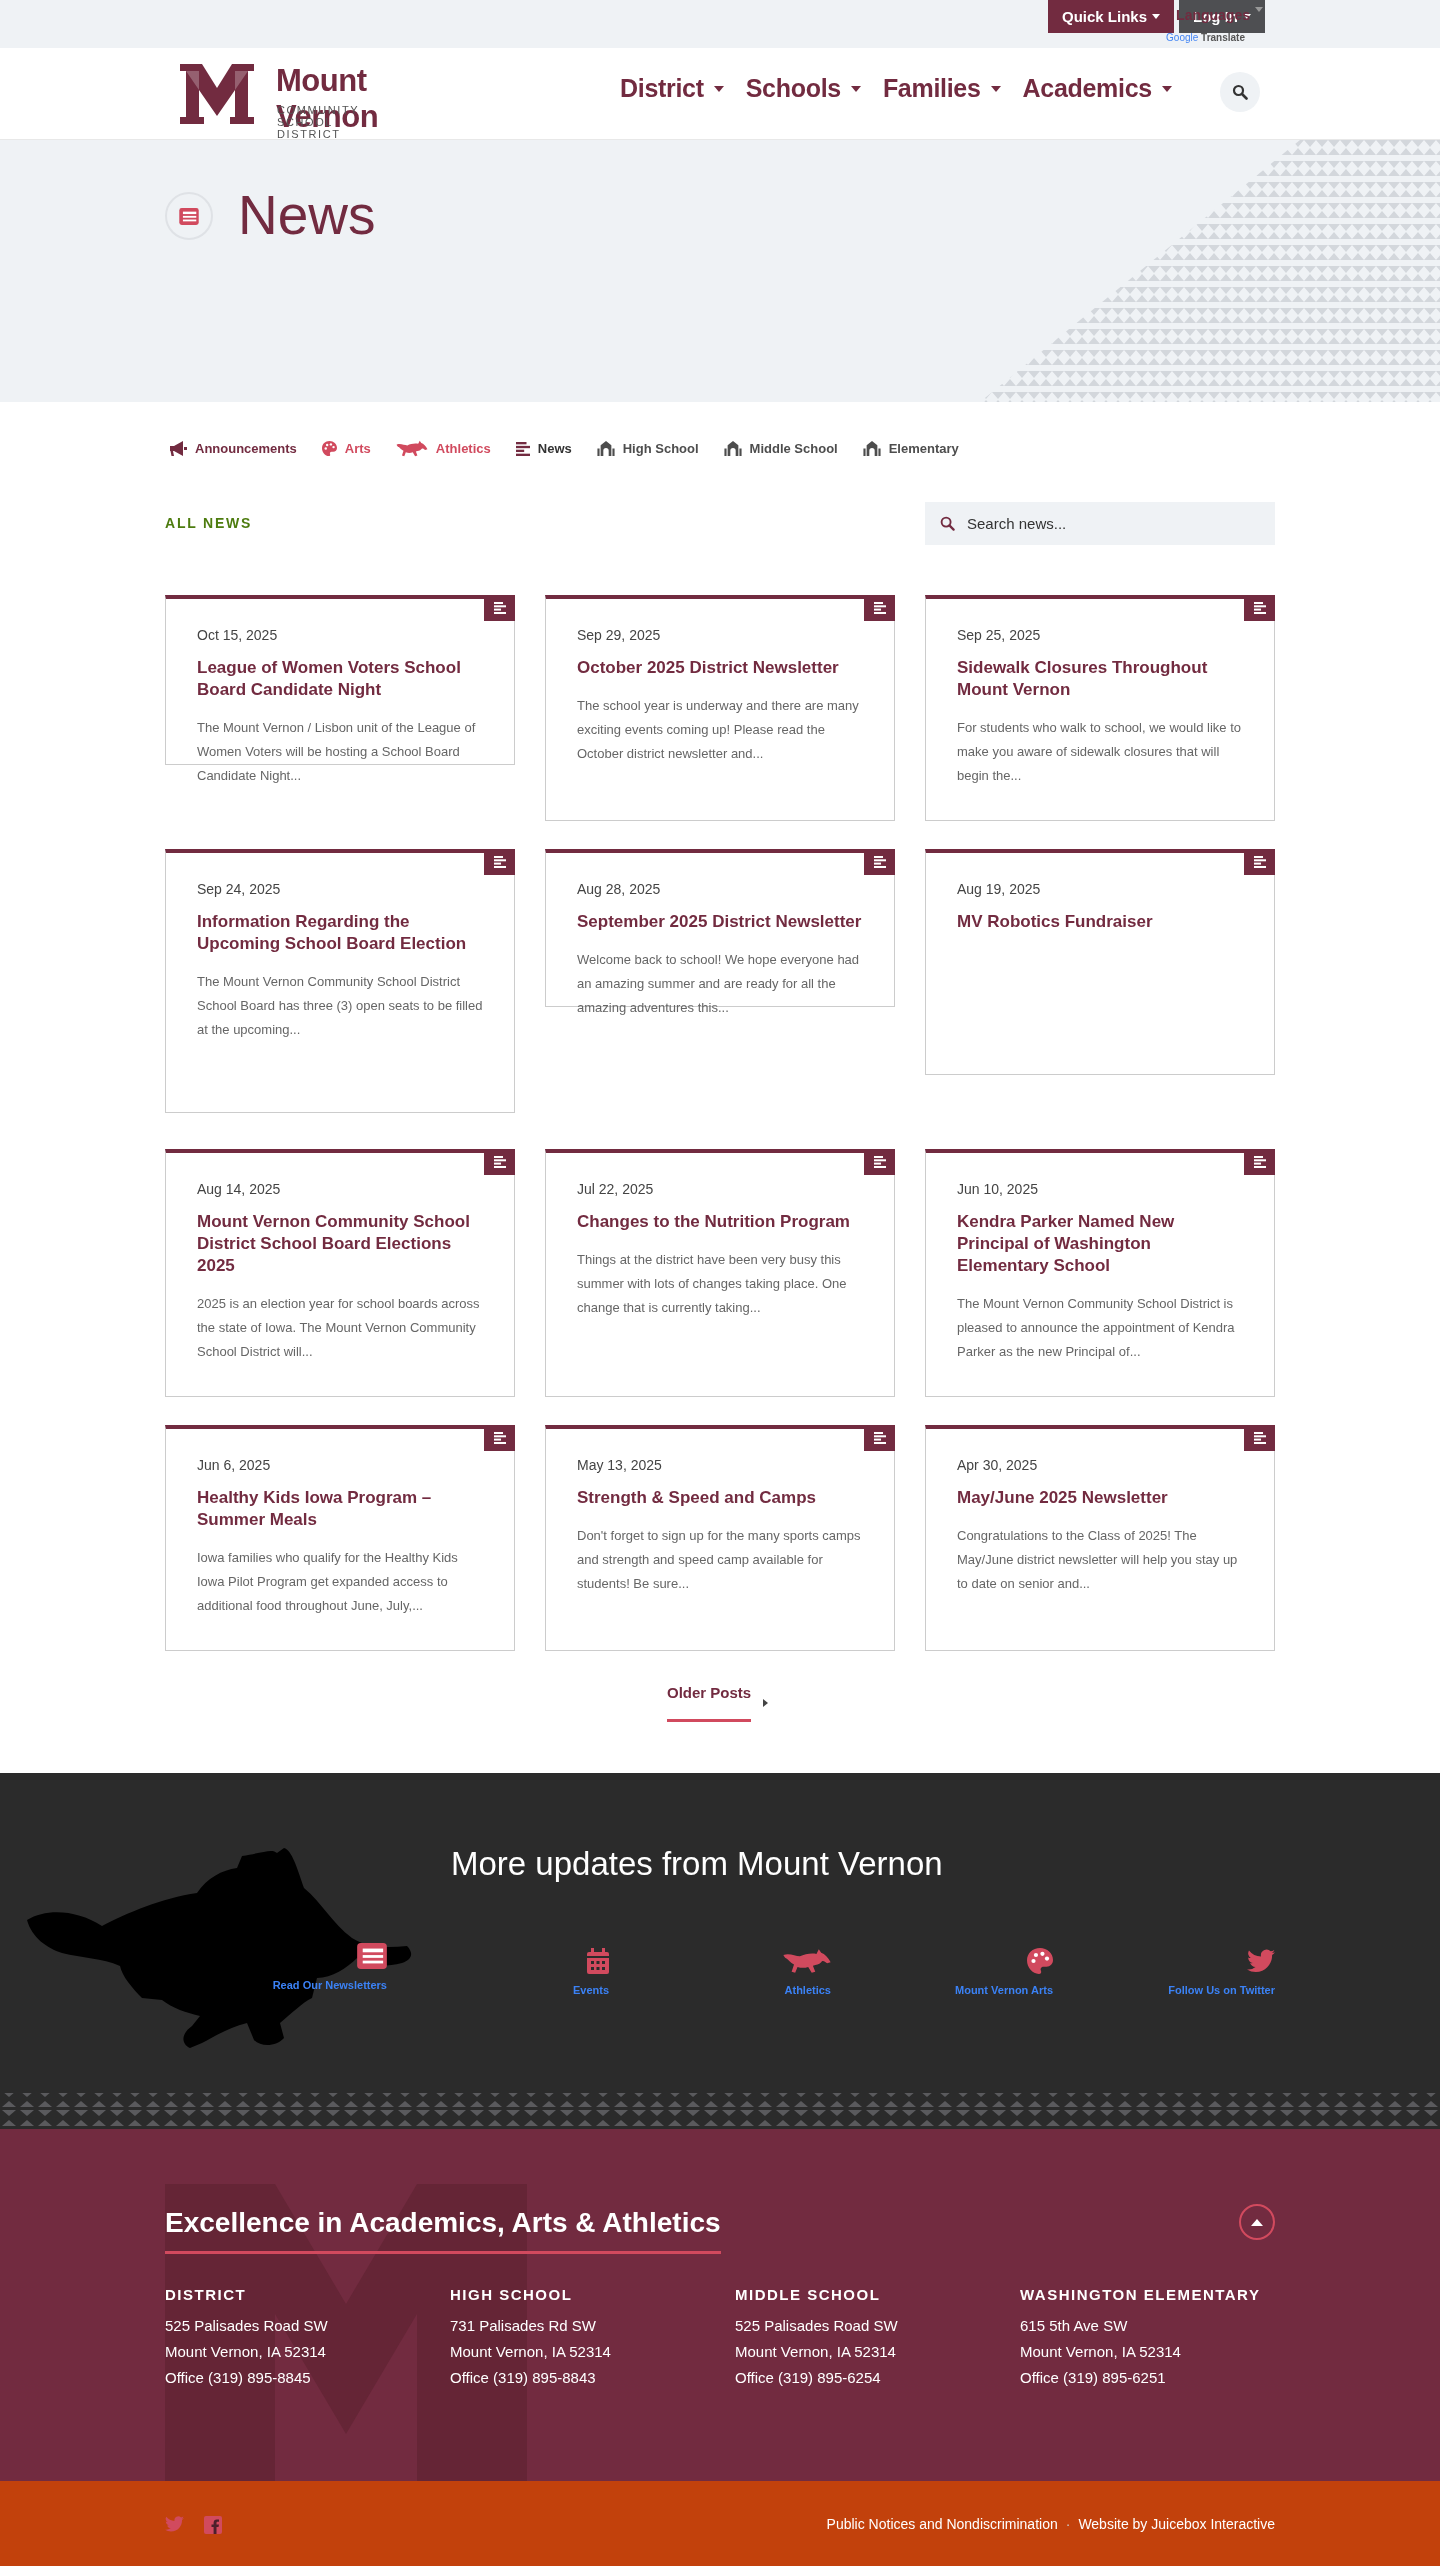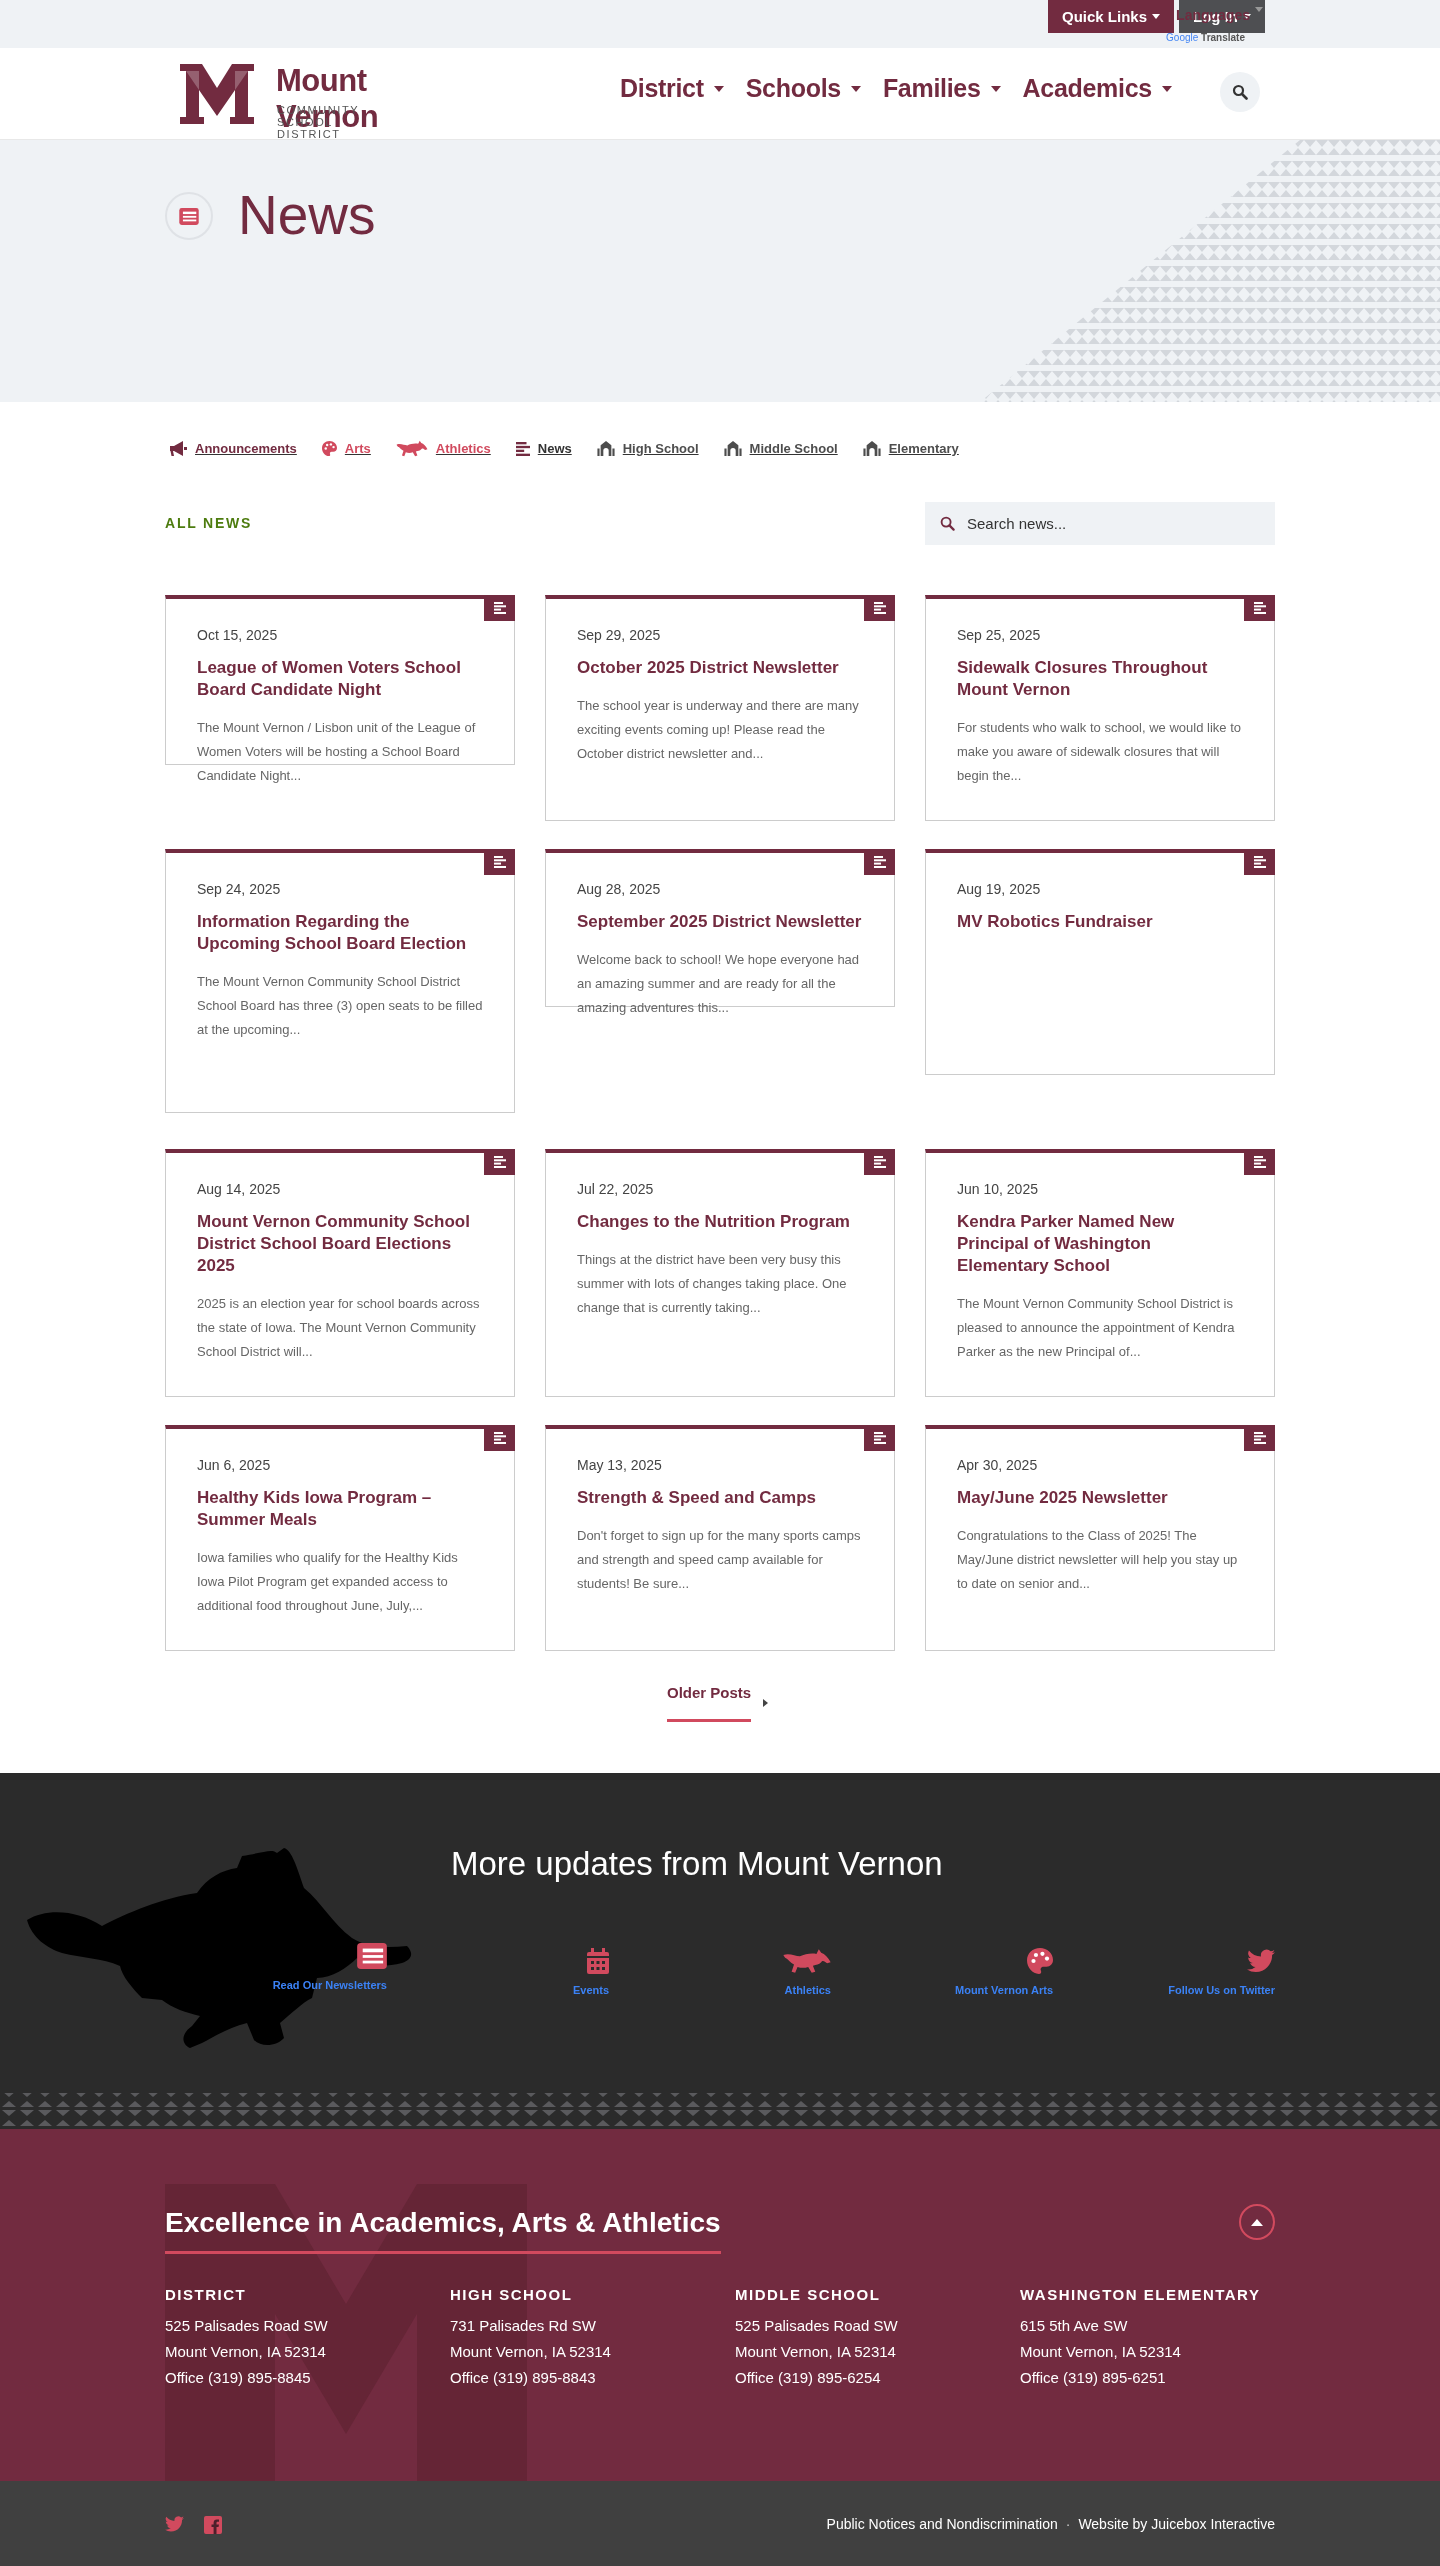--- a/index.html
+++ b/index.html
@@ -29,21 +29,21 @@
   .mainnav .item .caret { color: #722b40; margin-left: 10px; border-top-width: 6px; border-left-width: 5px; border-right-width: 5px; }
   .nav-search { position: absolute; left: 1220px; top: 24px; width: 40px; height: 40px; border-radius: 50%; background: #eff2f5; display: flex; align-items: center; justify-content: center; }
 
   
   .hero { height: 262px; background: #eff2f5; position: relative; overflow: hidden; }
   .hero-pattern { position: absolute; right: 0; top: 0; width: 460px; height: 262px; }
   .hero-icon { position: absolute; left: 165px; top: 52px; width: 48px; height: 48px; border-radius: 50%; border: 2px solid #dfe2e6; display: flex; align-items: center; justify-content: center; background: #eff2f5; }
   .hero-title { position: absolute; left: 238px; top: 43px; font-size: 55px; color: #722b40; font-weight: normal; }
 
   
-  .catnav { position: absolute; left: 170px; top: 440px; display: flex; gap: 25px; align-items: center; text-decoration: underline; }
+  .catnav { position: absolute; left: 170px; top: 440px; display: flex; gap: 25px; align-items: center; }
   .cat { display: flex; align-items: center; gap: 8px; font-size: 13px; font-weight: bold; color: #4d4d4d; }
   .cat.maroon { color: #722b40; }
   .cat.red { color: #d14a5e; }
   .cat.dark { color: #333; }
 
   
   .allnews { position: absolute; left: 165px; top: 515px; font-size: 14px; font-weight: bold; letter-spacing: 1.8px; color: #4d7c0f; }
   .search-box { position: absolute; left: 925px; top: 502px; width: 350px; height: 43px; background: #eff2f5; display: flex; align-items: center; padding-left: 15px; gap: 12px; }
   .search-box input { border: 0; background: transparent; font-size: 15px; color: #333; font-family: "Liberation Sans", sans-serif; outline: none; width: 280px; }
   .search-box input::placeholder { color: #333; }
@@ -76,21 +76,21 @@
   .footer { position: absolute; left: 0; top: 2129px; width: 1440px; height: 352px; background: #722b40; overflow: hidden; }
   .footer-bigm { position: absolute; left: 165px; top: 55px; width: 362px; height: 300px; }
   .footer-title { position: absolute; left: 165px; top: 78px; font-size: 28px; font-weight: bold; color: #fff; padding-bottom: 12px; border-bottom: 3px solid #d14a5e; }
   .totop { position: absolute; left: 1239px; top: 75px; width: 36px; height: 36px; border-radius: 50%; border: 2px solid #d14a5e; display: flex; align-items: center; justify-content: center; }
   .totop .up { width: 0; height: 0; border-left: 6px solid transparent; border-right: 6px solid transparent; border-bottom: 7px solid #fff; }
   .addr-cols { position: absolute; left: 165px; top: 157px; display: flex; }
   .addr { width: 285px; color: #fff; }
   .addr h4 { font-size: 15px; letter-spacing: 1.5px; margin-bottom: 10px; }
   .addr p { font-size: 15px; line-height: 26px; }
 
-  .bottombar { position: absolute; left: 0; top: 2481px; width: 1440px; height: 85px; background: #404040; }
+  .bottombar { position: absolute; left: 0; top: 2481px; width: 1440px; height: 85px; background: #c2410c; }
   .social { position: absolute; left: 165px; top: 35px; display: flex; gap: 20px; }
   .legal { position: absolute; right: 165px; top: 35px; font-size: 14px; color: #fff; display: flex; gap: 8px; }
   .legal .dot { color: #ccc; }
 </style>
 </head>
 <body>
 
 <svg width="0" height="0" style="position:absolute">
   <defs>
     <pattern id="triPat" x="0" y="0" width="24" height="21" patternUnits="userSpaceOnUse">

